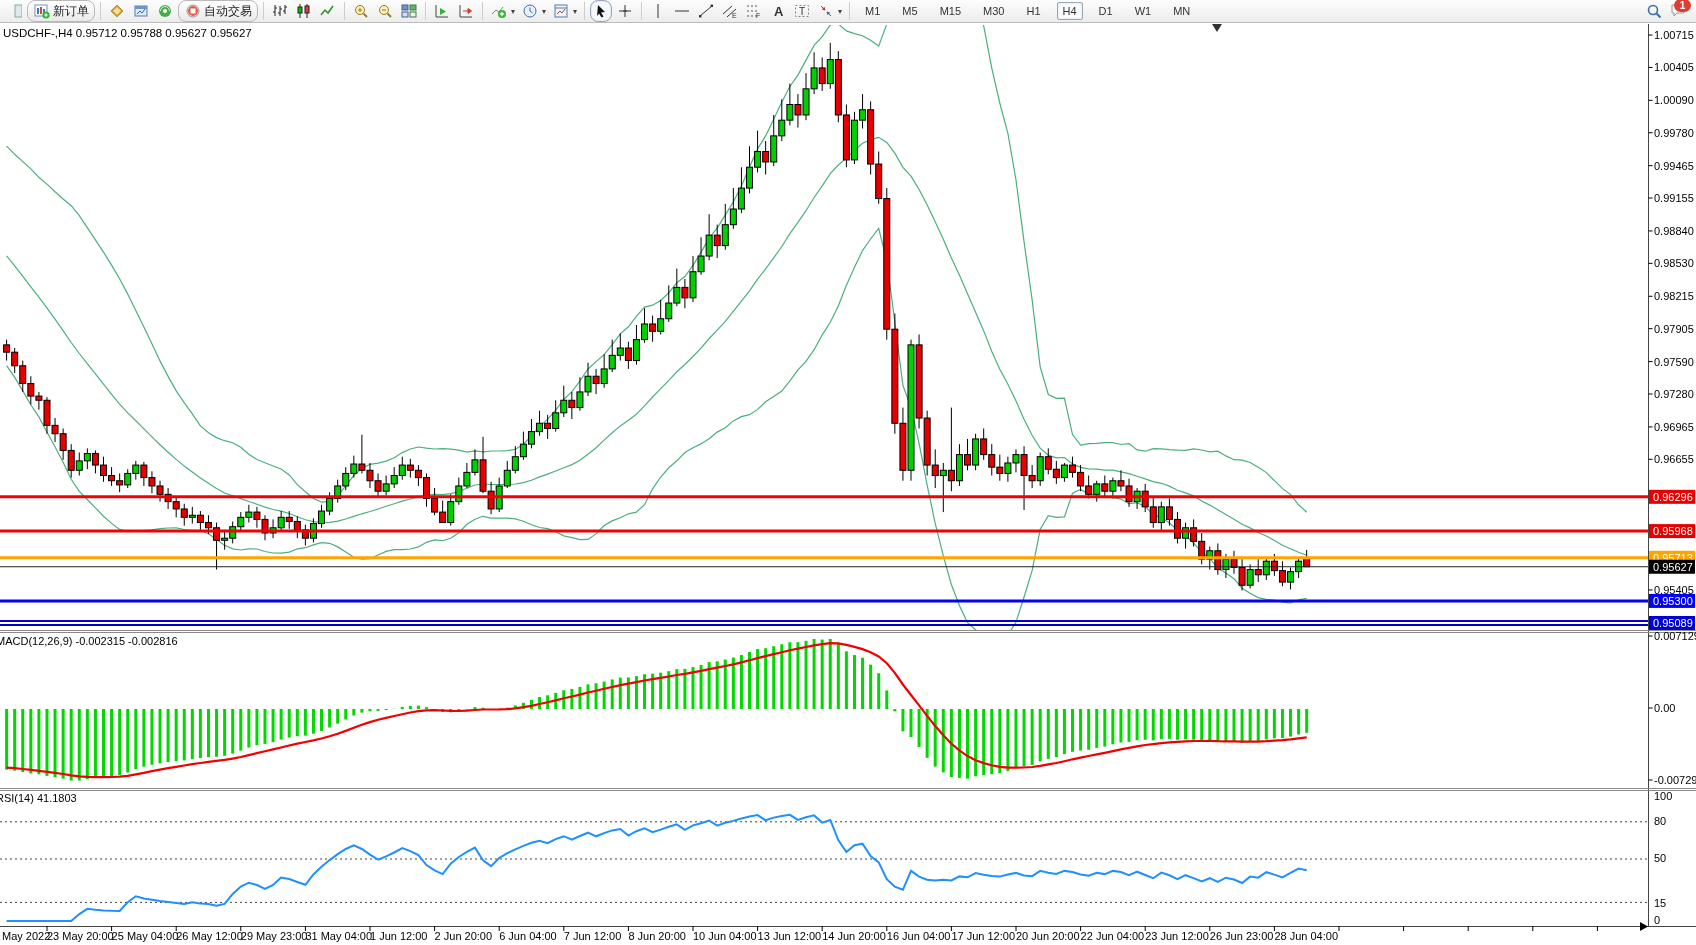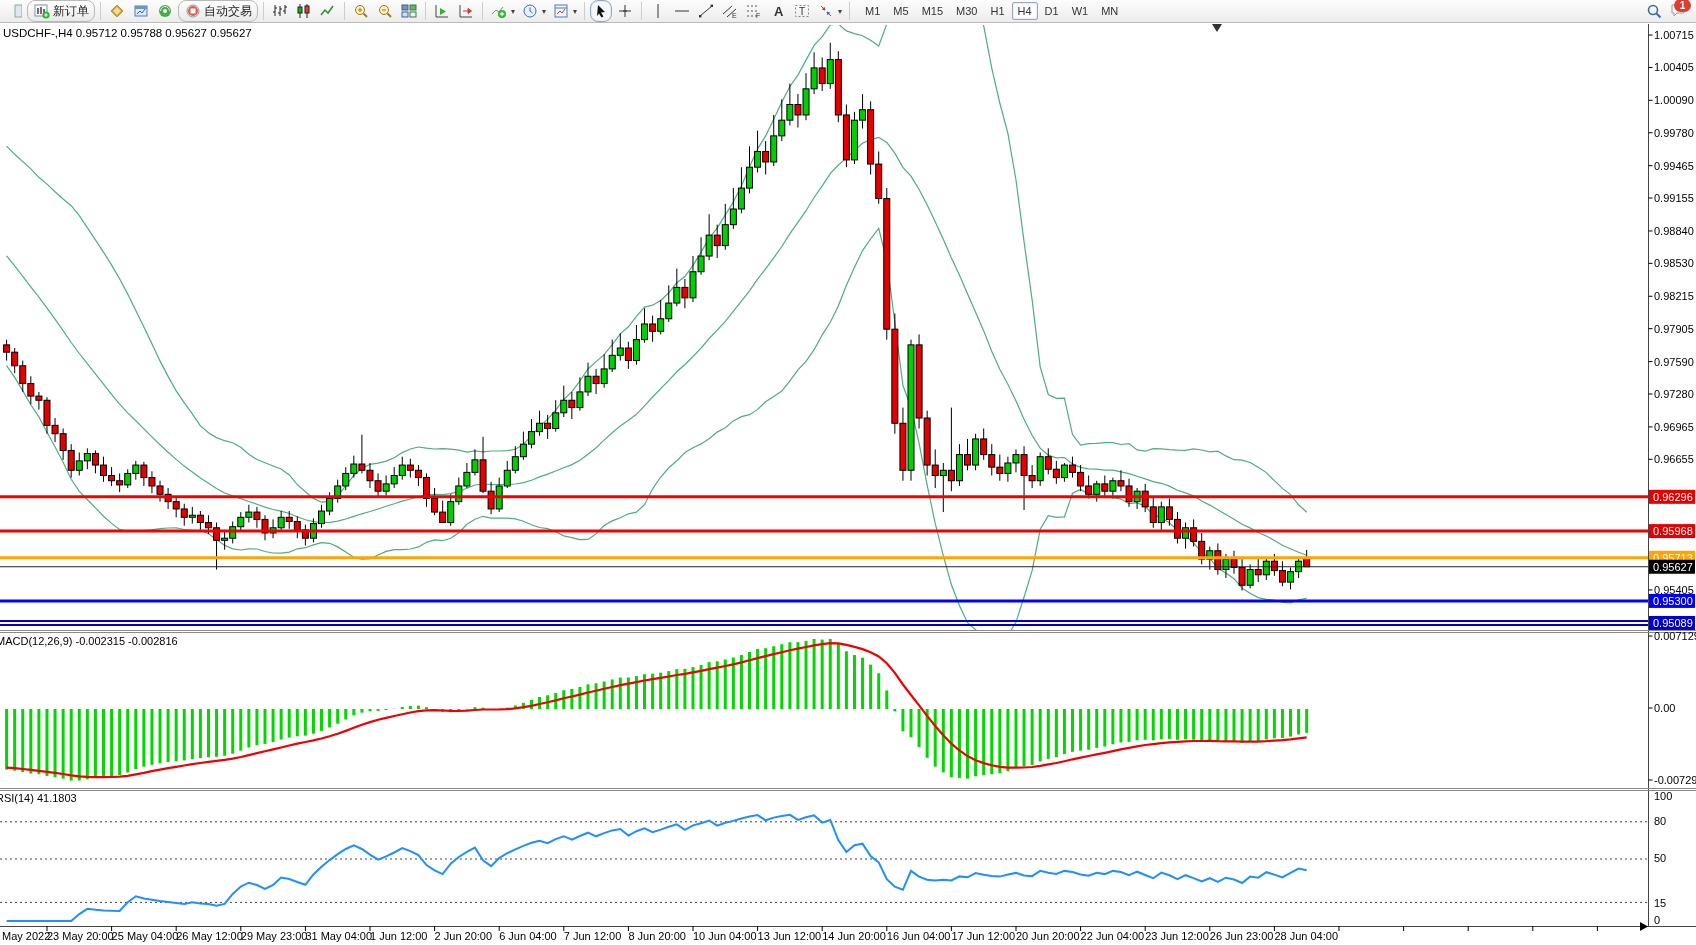--- a/index.html
+++ b/index.html
@@ -8,21 +8,21 @@
   
   .toolbar{position:absolute;left:0;top:0;width:1696px;height:23px;box-sizing:border-box;
     background:linear-gradient(#fdfdfd,#ececec);border-bottom:1px solid #bcbcbc;
     display:flex;align-items:center;padding:0 3px;gap:2px;font-size:12px;color:#222;z-index:5;}
   .tb-ic{width:18px;height:18px;display:inline-flex;align-items:center;justify-content:center;flex:0 0 auto;}
   .tb-item{display:inline-flex;align-items:center;gap:2px;padding:0 1px;height:20px;border:1px solid transparent;border-radius:8px;}
   .tb-item.btn{border:1px solid #b9b9b9;background:linear-gradient(#ffffff,#e9e9e9);padding:0 5px;}
   .tb-item.active{border:1px solid #9aa7b8;background:#f6f9fc;box-shadow:inset 0 0 2px #c5cdd8;}
   .tb-sep{width:1px;height:18px;background:#cdcdcd;margin:0 3px;flex:0 0 auto;}
   .caret{font-size:8px;color:#444;margin-left:1px;}
-  .tf-group{display:flex;align-items:center;gap:1px;margin-left:4px;}
+  .tf-group{display:flex;align-items:center;gap:10px;margin-left:4px;}
   .tf{font-size:11px;color:#333;padding:2px 5px;border:1px solid transparent;border-radius:2px;line-height:12px;}
   .tf.active{border:1px solid #9aa7b8;background:#fbfdff;box-shadow:inset 0 0 2px #c5cdd8;text-align:right;}
   .tb-right{margin-left:auto;display:flex;align-items:center;gap:6px;padding-right:4px;}
   .chat-wrap{position:relative;width:20px;height:20px;}
   .badge{position:absolute;right:-2px;top:-2px;min-width:13px;height:13px;border-radius:8px;background:#e03c31;
     color:#fff;font-size:10px;line-height:13px;text-align:center;padding:0 2px;font-weight:bold;}
   
   #chart-svg{position:absolute;left:0;top:0;}
   text{font-family:"Liberation Sans",sans-serif;}
 </style>

